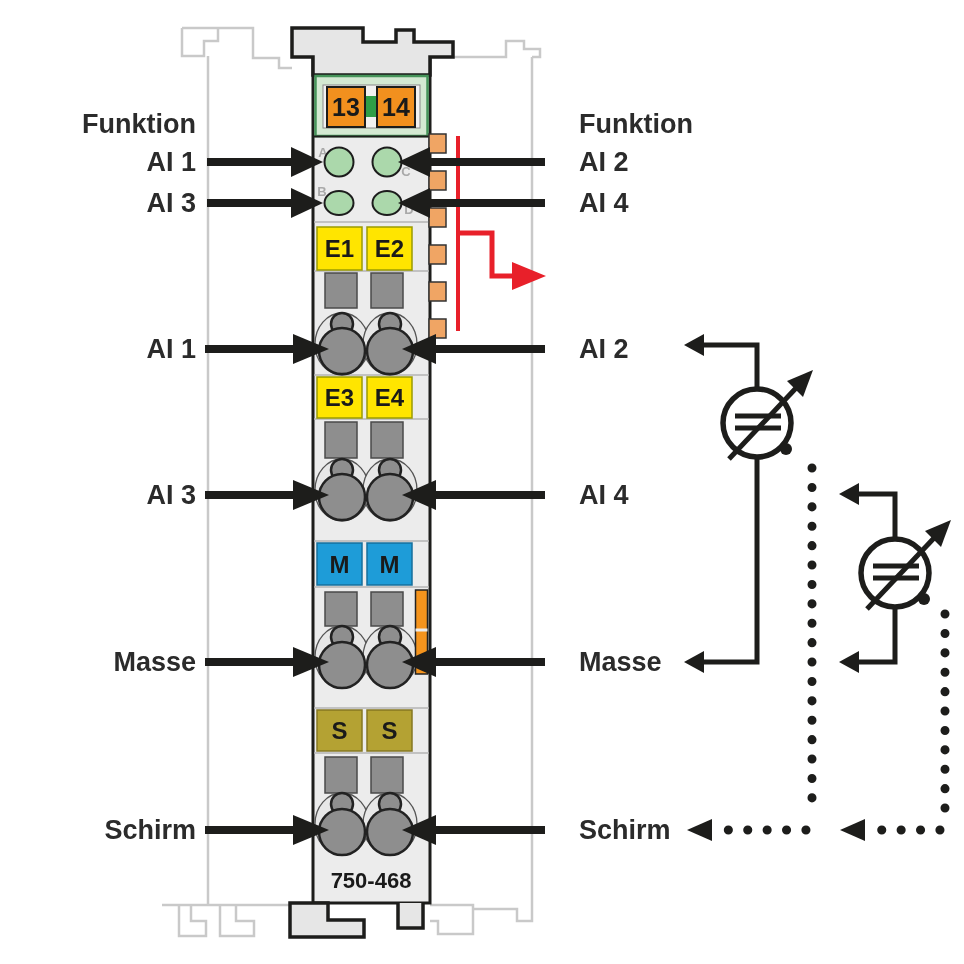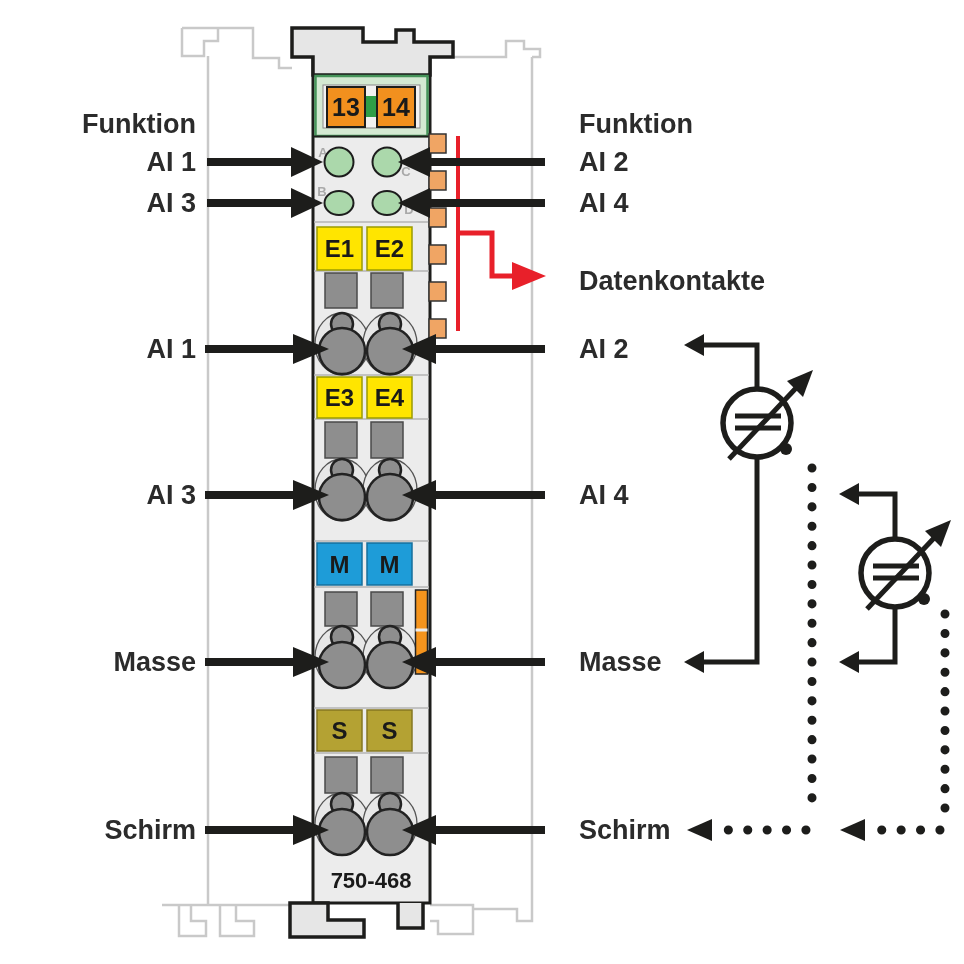--- a/index.html
+++ b/index.html
@@ -265,19 +265,18 @@
 <div class="lbl l" style="top:146px">AI 1</div>
 <div class="lbl l" style="top:187px">AI 3</div>
 <div class="lbl l" style="top:333px">AI 1</div>
 <div class="lbl l" style="top:479px">AI 3</div>
 <div class="lbl l" style="top:646px">Masse</div>
 <div class="lbl l" style="top:814px">Schirm</div>
 
 <div class="lbl r" style="top:108px">Funktion</div>
 <div class="lbl r" style="top:146px">AI 2</div>
 <div class="lbl r" style="top:187px">AI 4</div>
-<div class="lbl r" style="top:265px">Datenkontakte</div>
 <div class="lbl r" style="top:333px">AI 2</div>
 <div class="lbl r" style="top:479px">AI 4</div>
 <div class="lbl r" style="top:646px">Masse</div>
 <div class="lbl r" style="top:814px">Schirm</div>
 
 </div>
 
 </body></html>

